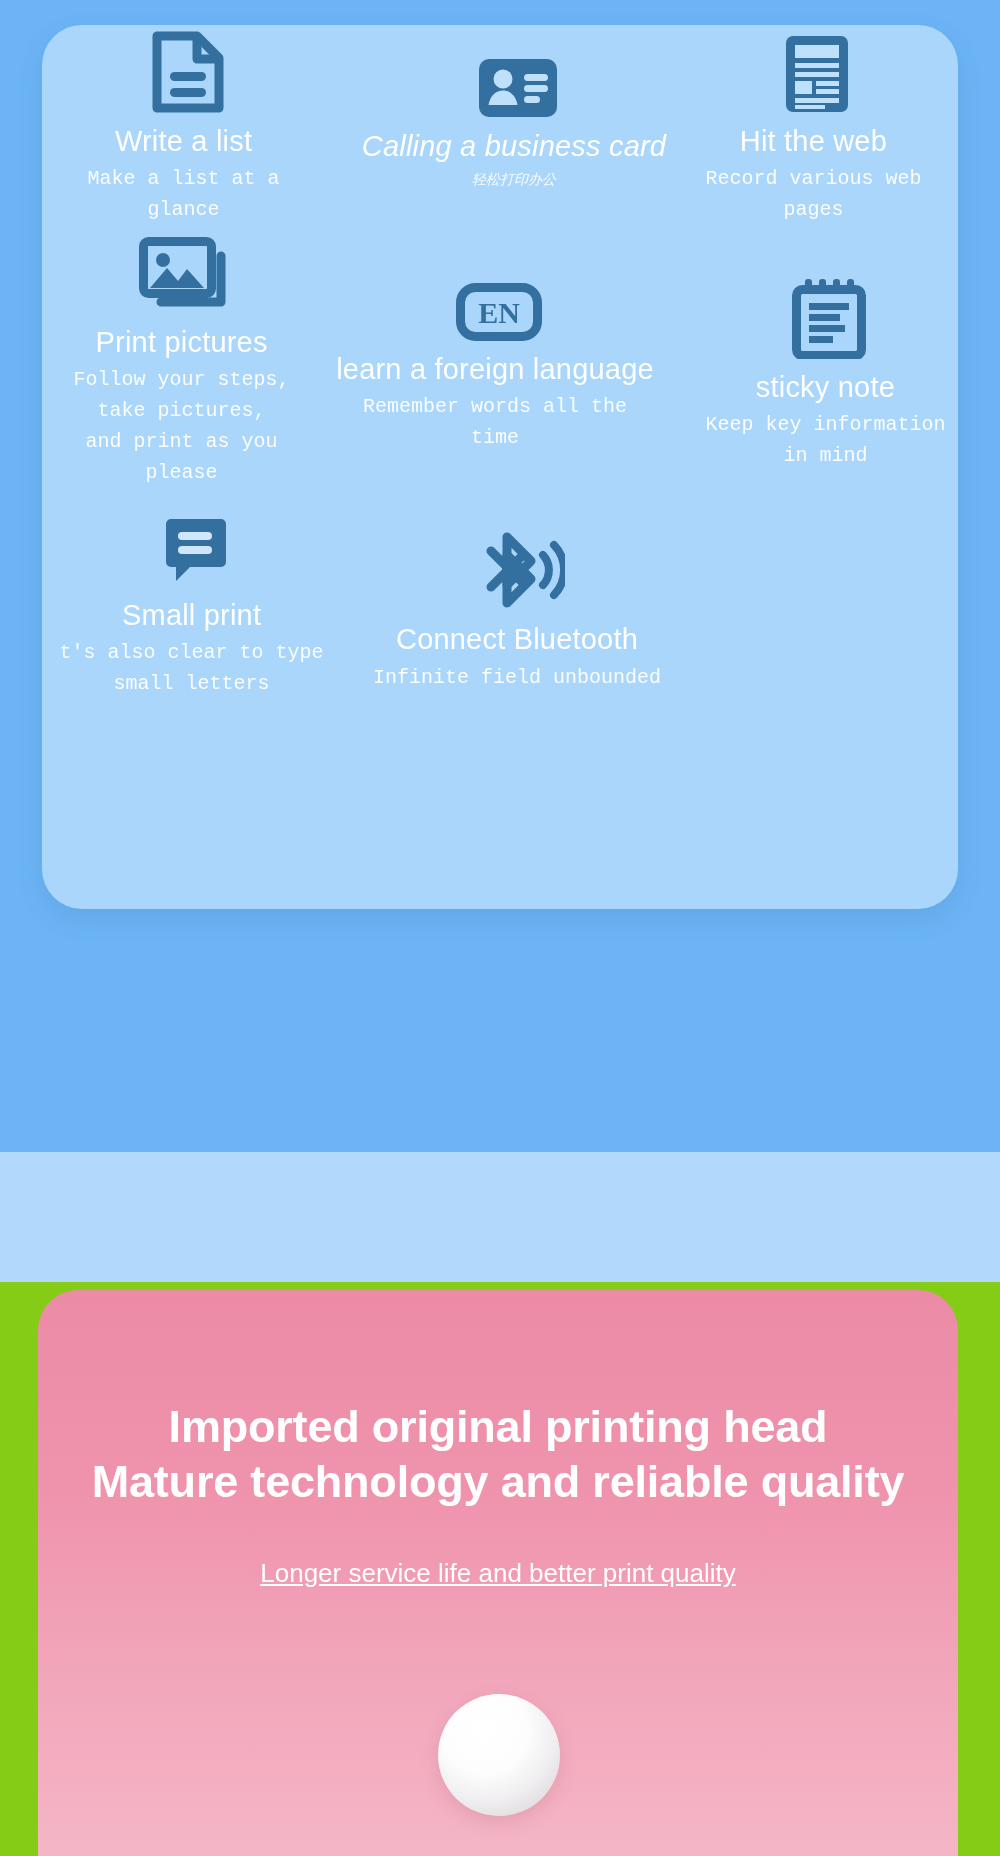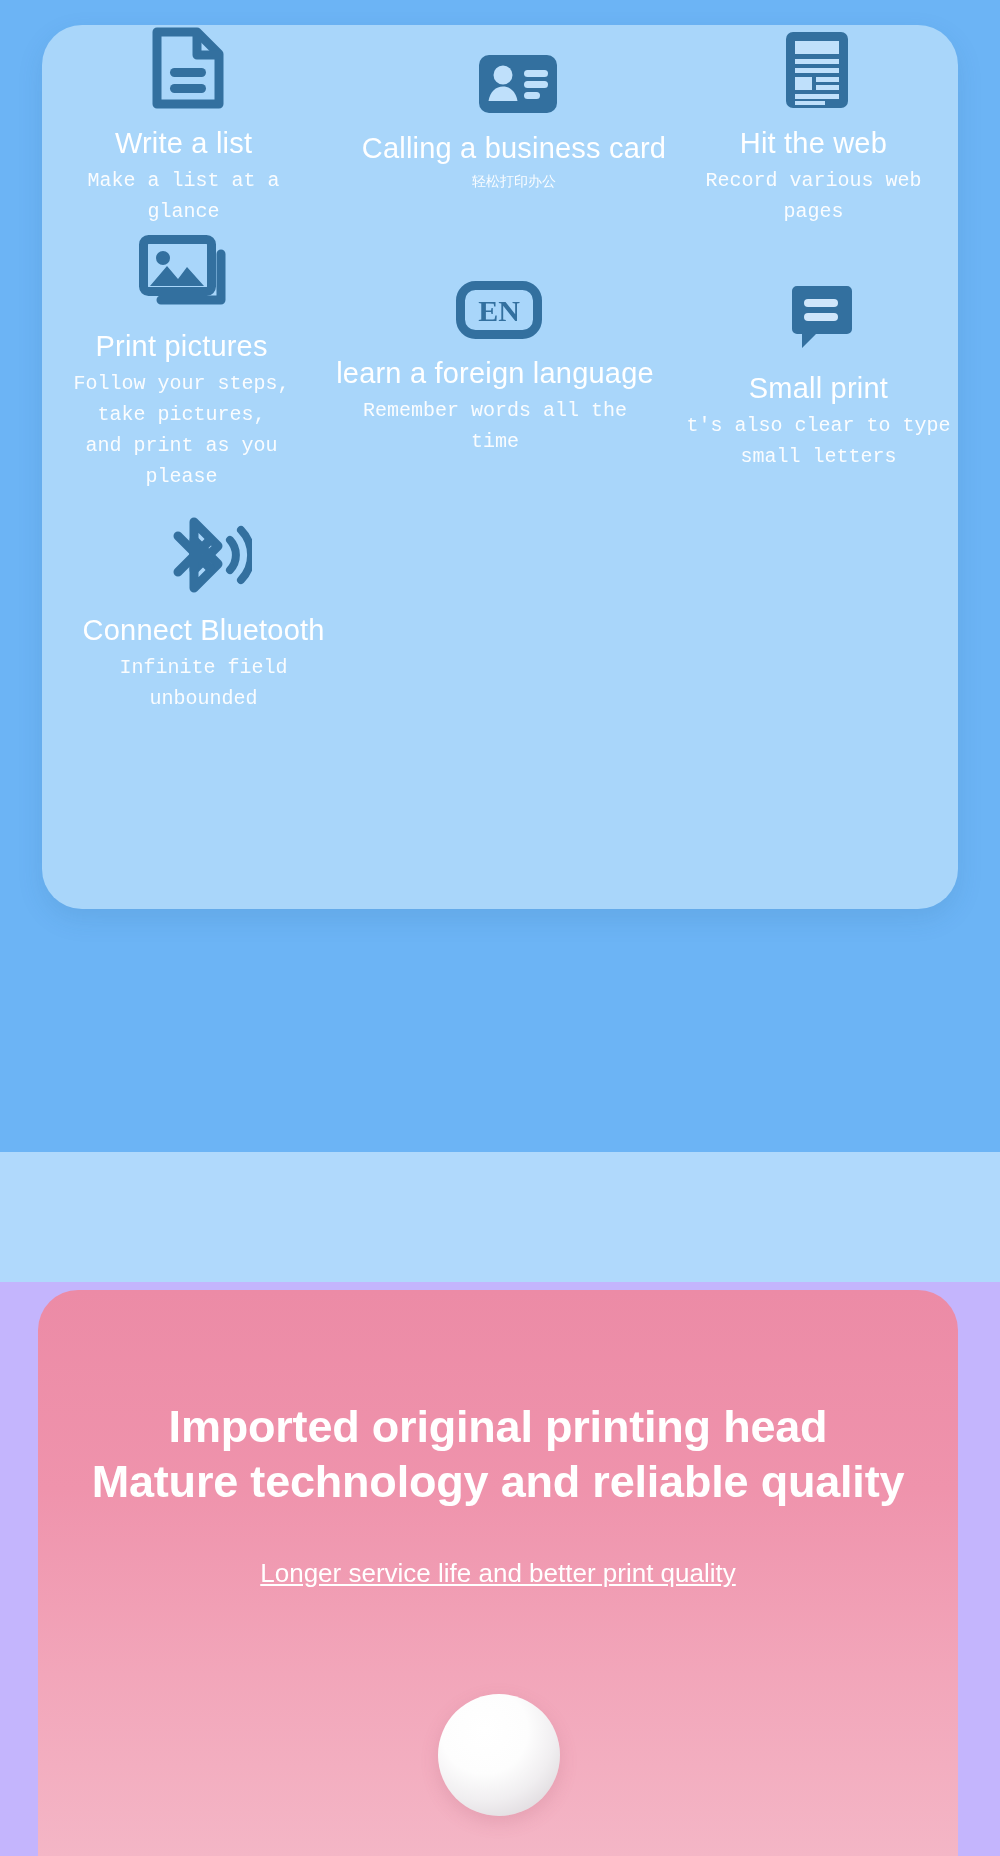--- a/index.html
+++ b/index.html
@@ -29,21 +29,21 @@
     grid-template-columns:1fr 1fr 1fr;
     grid-template-rows:repeat(4,1fr);
   }
   .feat{
     display:flex; flex-direction:column;
     align-items:center; justify-content:center;
     padding:0 10px;
   }
   .feat-icon{
     display:flex; align-items:center; justify-content:center;
-    margin-bottom:18px;
+    margin-bottom:12px;
     color:#b91c1c;
     padding-left:8px;
   }
   .feat-title{
     color:#ffffff;
     font-size:29px;
     font-weight:400;
     letter-spacing:.2px;
     line-height:1.15;
     text-align:center;
@@ -58,38 +58,38 @@
     margin-top:5px;
     opacity:.95;
   }
   .feat-sub.cjk{
     font-family:"DejaVu Sans", sans-serif;
     font-size:14px;
   }
 
   
   .c1 { transform:translate(-3px,-2px); }
-  .c2 { transform:translate(14px,-6px); }
+  .c2 { transform:translate(14px,-6px);font-style:italic; }
   .c3 { transform:translate(-5px,0px); }
   .c4 { transform:translate(0px,0px); }
   .c5 { transform:translate(-5px,6px); }
   .c6 { transform:translate(12px,12px); }
   .c7 { transform:translate(5px,14px); }
   .c8 { transform:translate(17px,18px); }
 
   
   .mid-band{
     position:absolute; left:0; top:1152px; width:1000px; height:130px;
     background:#b0d9fc;
   }
 
   
   .promo-section{
     position:absolute; left:0; top:1282px; width:1000px; height:574px;
-    background:#c4b5fd;
+    background:#84cc16;
   }
   .promo-card{
     position:absolute; left:38px; top:8px;
     width:920px; height:566px;
     border-radius:40px 40px 0 0;
     background:linear-gradient(180deg,#ec8ba6 0%, #ef93ac 35%, #f2a6ba 68%, #f4b6c6 100%);
     overflow:hidden;
   }
   .promo-heading{
     margin-top:110px;
@@ -191,20 +191,37 @@
         <div class="feat-icon">
           <svg width="86" height="58" viewBox="0 0 86 58" fill="none">
             <rect x="4.5" y="4.5" width="77" height="49" rx="15" fill="#a9d6fa" stroke="#33709f" stroke-width="9"></rect>
             <text x="43" y="40" text-anchor="middle" font-family="Liberation Serif, serif" font-size="30" font-weight="700" fill="#33709f">EN</text>
           </svg>
         </div>
         <div class="feat-title">learn a foreign language</div>
         <div class="feat-sub">Remember words all the time</div>
       </div>
 
+      <div class="feat c6">
+        <div class="feat-icon">
+          <svg width="74" height="82" viewBox="0 0 74 82" fill="none">
+            <rect x="13" y="2" width="7" height="14" rx="3" fill="#33709f"></rect>
+            <rect x="27" y="2" width="7" height="14" rx="3" fill="#33709f"></rect>
+            <rect x="41" y="2" width="7" height="14" rx="3" fill="#33709f"></rect>
+            <rect x="55" y="2" width="7" height="14" rx="3" fill="#33709f"></rect>
+            <rect x="4.5" y="12.5" width="65" height="66" rx="6" fill="#a9d6fa" stroke="#33709f" stroke-width="9"></rect>
+            <rect x="17" y="26" width="40" height="7" fill="#33709f"></rect>
+            <rect x="17" y="37" width="31" height="7" fill="#33709f"></rect>
+            <rect x="17" y="48" width="36" height="7" fill="#33709f"></rect>
+            <rect x="17" y="59" width="24" height="7" fill="#33709f"></rect>
+          </svg>
+        </div>
+        <div class="feat-title">sticky note</div>
+        <div class="feat-sub">Keep key information in mind</div>
+      </div>
 
       <div class="feat c7">
         <div class="feat-icon">
           <svg width="72" height="72" viewBox="0 0 72 72" fill="none">
             <path d="M6 9a5 5 0 015-5h50a5 5 0 015 5v38a5 5 0 01-5 5H30l-14 14V52h-5a5 5 0 01-5-5z" fill="#33709f"></path>
             <rect x="18" y="17" width="34" height="8" rx="4" fill="#cfe6fb"></rect>
             <rect x="18" y="31" width="34" height="8" rx="4" fill="#cfe6fb"></rect>
           </svg>
         </div>
         <div class="feat-title">Small print</div>

